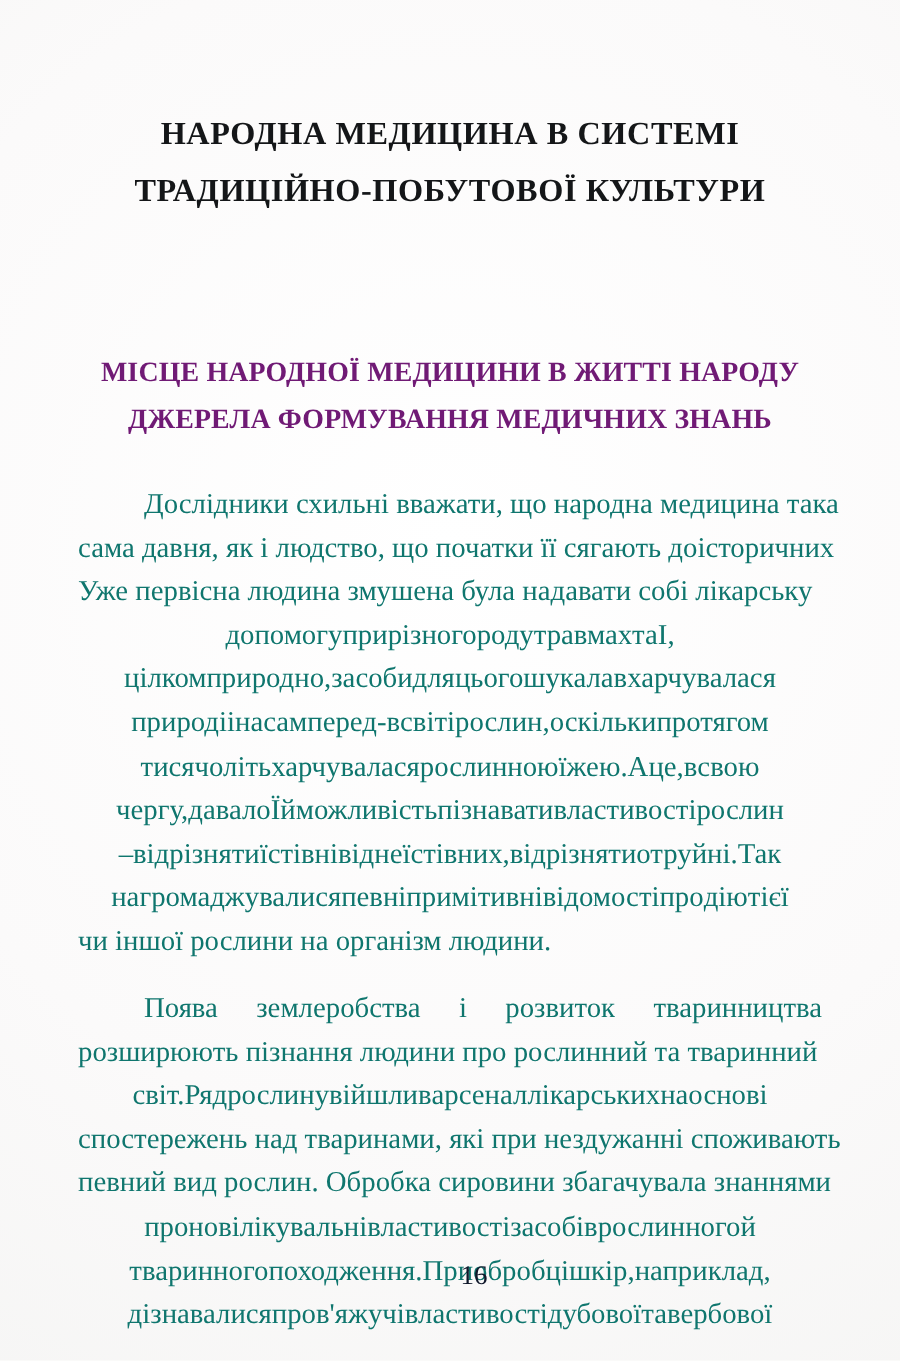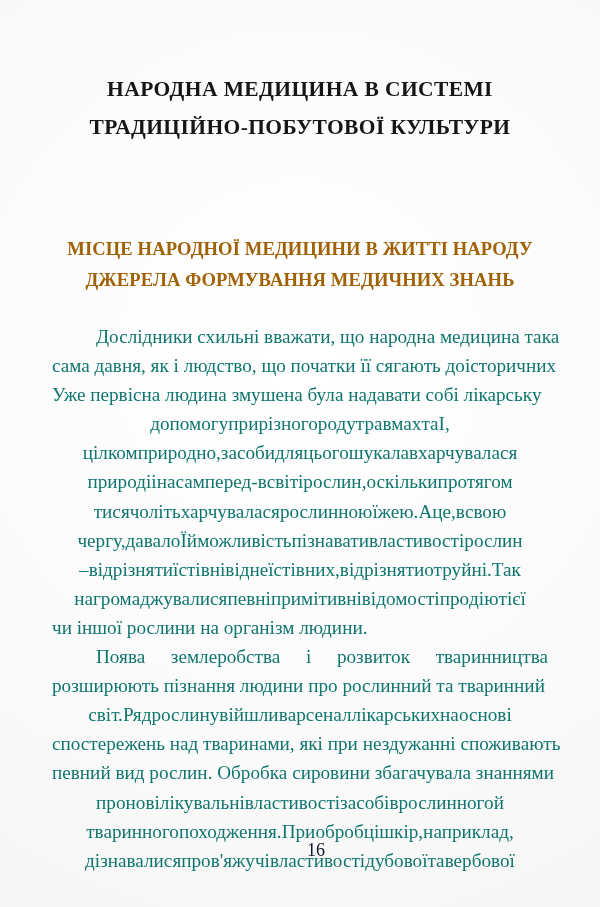--- a/index.html
+++ b/index.html
@@ -52,21 +52,21 @@
   .section-heading {
     position: absolute;
     left: 46px;
     top: 218px;
     width: 508px;
     text-align: center;
     font-weight: bold;
     font-size: 18.6px;
     line-height: 31px;
     letter-spacing: 0.1px;
-    color: #a16207;
+    color: #701a75;
   }
   .section-heading .hline {
     display: block;
     white-space: nowrap;
   }
 
   
   .body-text {
     position: absolute;
     left: 52px;
@@ -76,21 +76,21 @@
   .para {
     margin: 0;
     font-size: 19.2px;
     line-height: 29.1px;
     text-align: justify;
     text-align-last: left;
     color: #0f766e;
     hyphens: none;
   }
   .para + .para {
-    margin-top: 0;
+    margin-top: 16px;
   }
   .para .lead {
     display: inline-block;
     width: 44px;
   }
   
   .ln {
     display: block;
     white-space: nowrap;
   }

